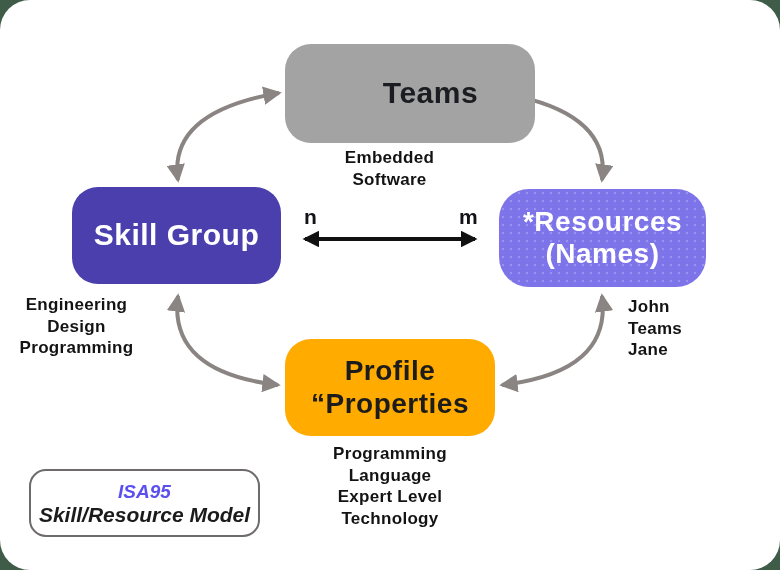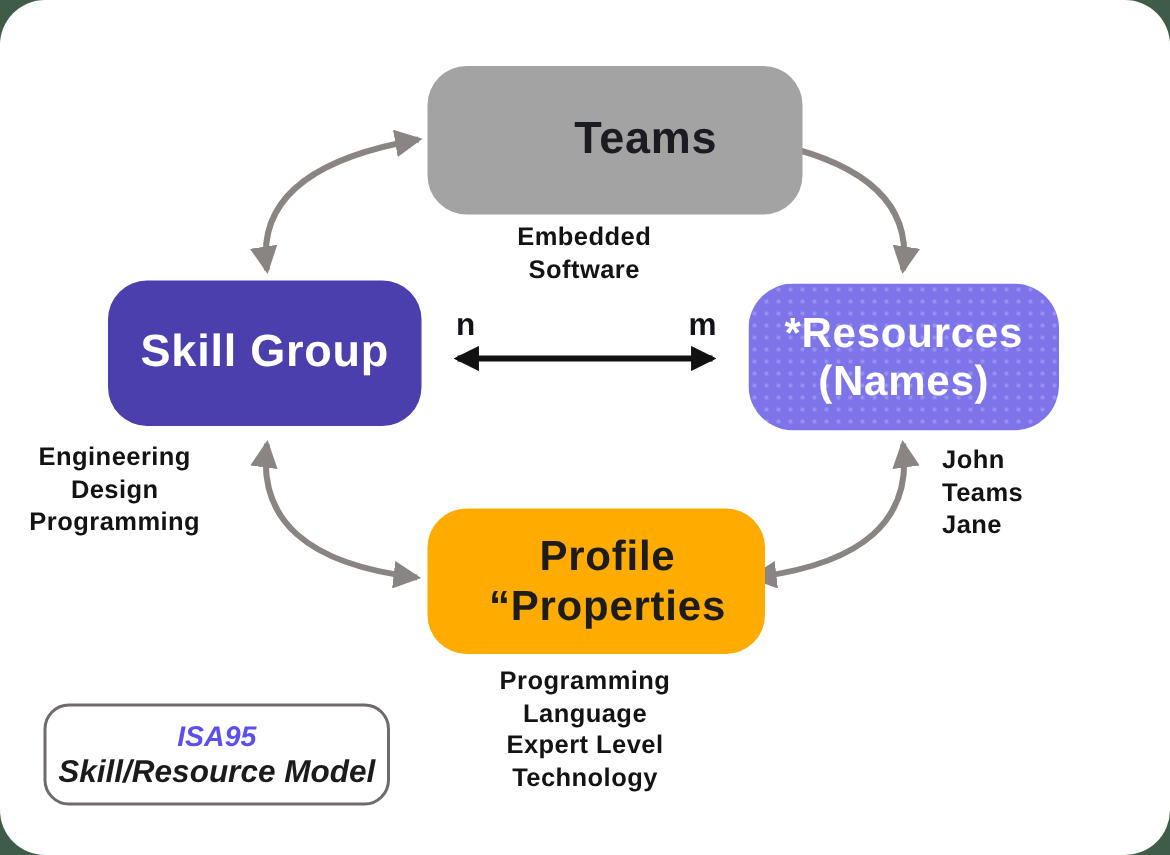--- a/index.html
+++ b/index.html
@@ -17,21 +17,21 @@
     text-align:center;font-weight:bold;letter-spacing:.5px;
   }
   .node .line{display:block;line-height:1.15;}
   .node-teams{left:285px;top:44px;width:209px;height:99px;font-size:30px;}
   .node-skill{left:72px;top:187px;width:209px;height:97px;font-size:30px;align-items:center;}
   .node-resources{
     left:499px;top:189px;width:207px;height:98px;font-size:28px;
     background-image:radial-gradient(rgba(255,255,255,.22) 1px, transparent 1.6px);
     background-size:8px 8px;
   }
-  .node-profile{left:285px;top:339px;width:210px;height:97px;font-size:28px;padding-left:15px;}
+  .node-profile{left:285px;top:339px;width:210px;height:97px;font-size:28px;}
   .annotation{
     position:absolute;font-weight:bold;font-size:17px;color:#131313;
     line-height:21.5px;letter-spacing:.3px;
   }
   .ann-teams{left:285px;top:147px;width:209px;text-align:center;}
   .ann-skill{left:0px;top:294px;width:153px;text-align:center;}
   .ann-resources{left:628px;top:296px;text-align:left;}
   .ann-profile{left:285px;top:443px;width:210px;text-align:center;}
   .cardinality{
     position:absolute;font-weight:bold;font-size:21px;color:#121218;top:205px;

